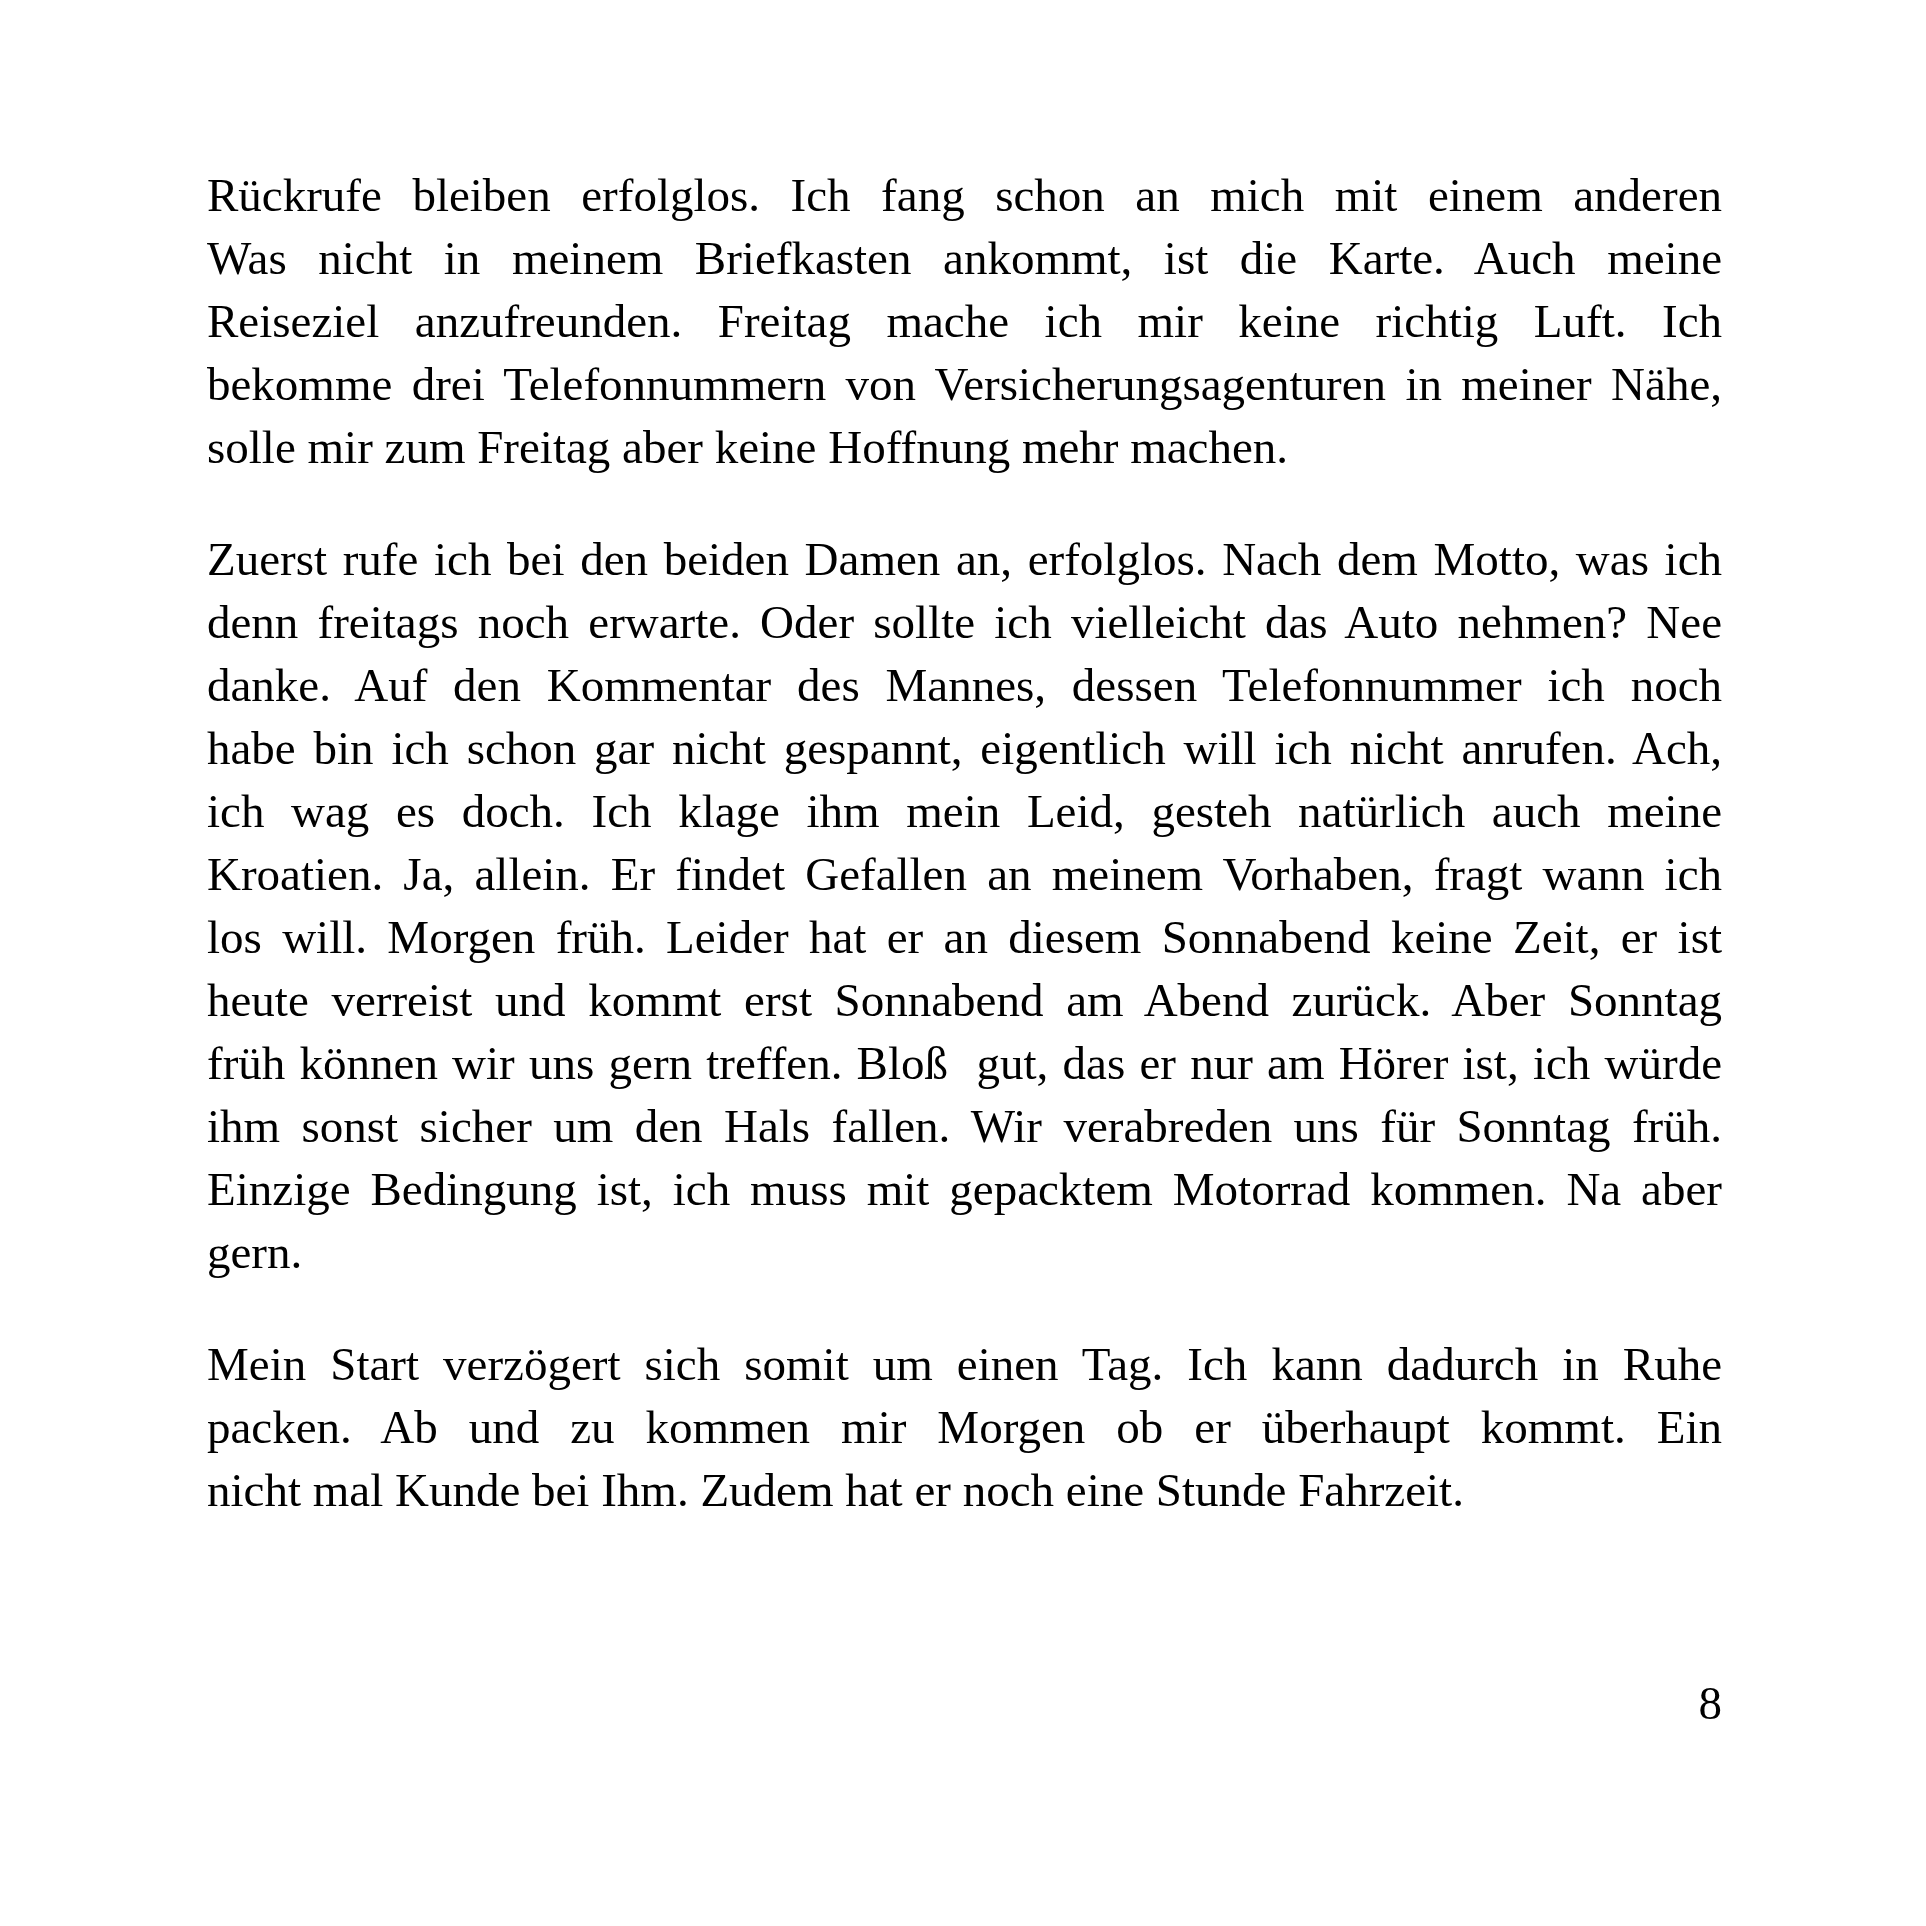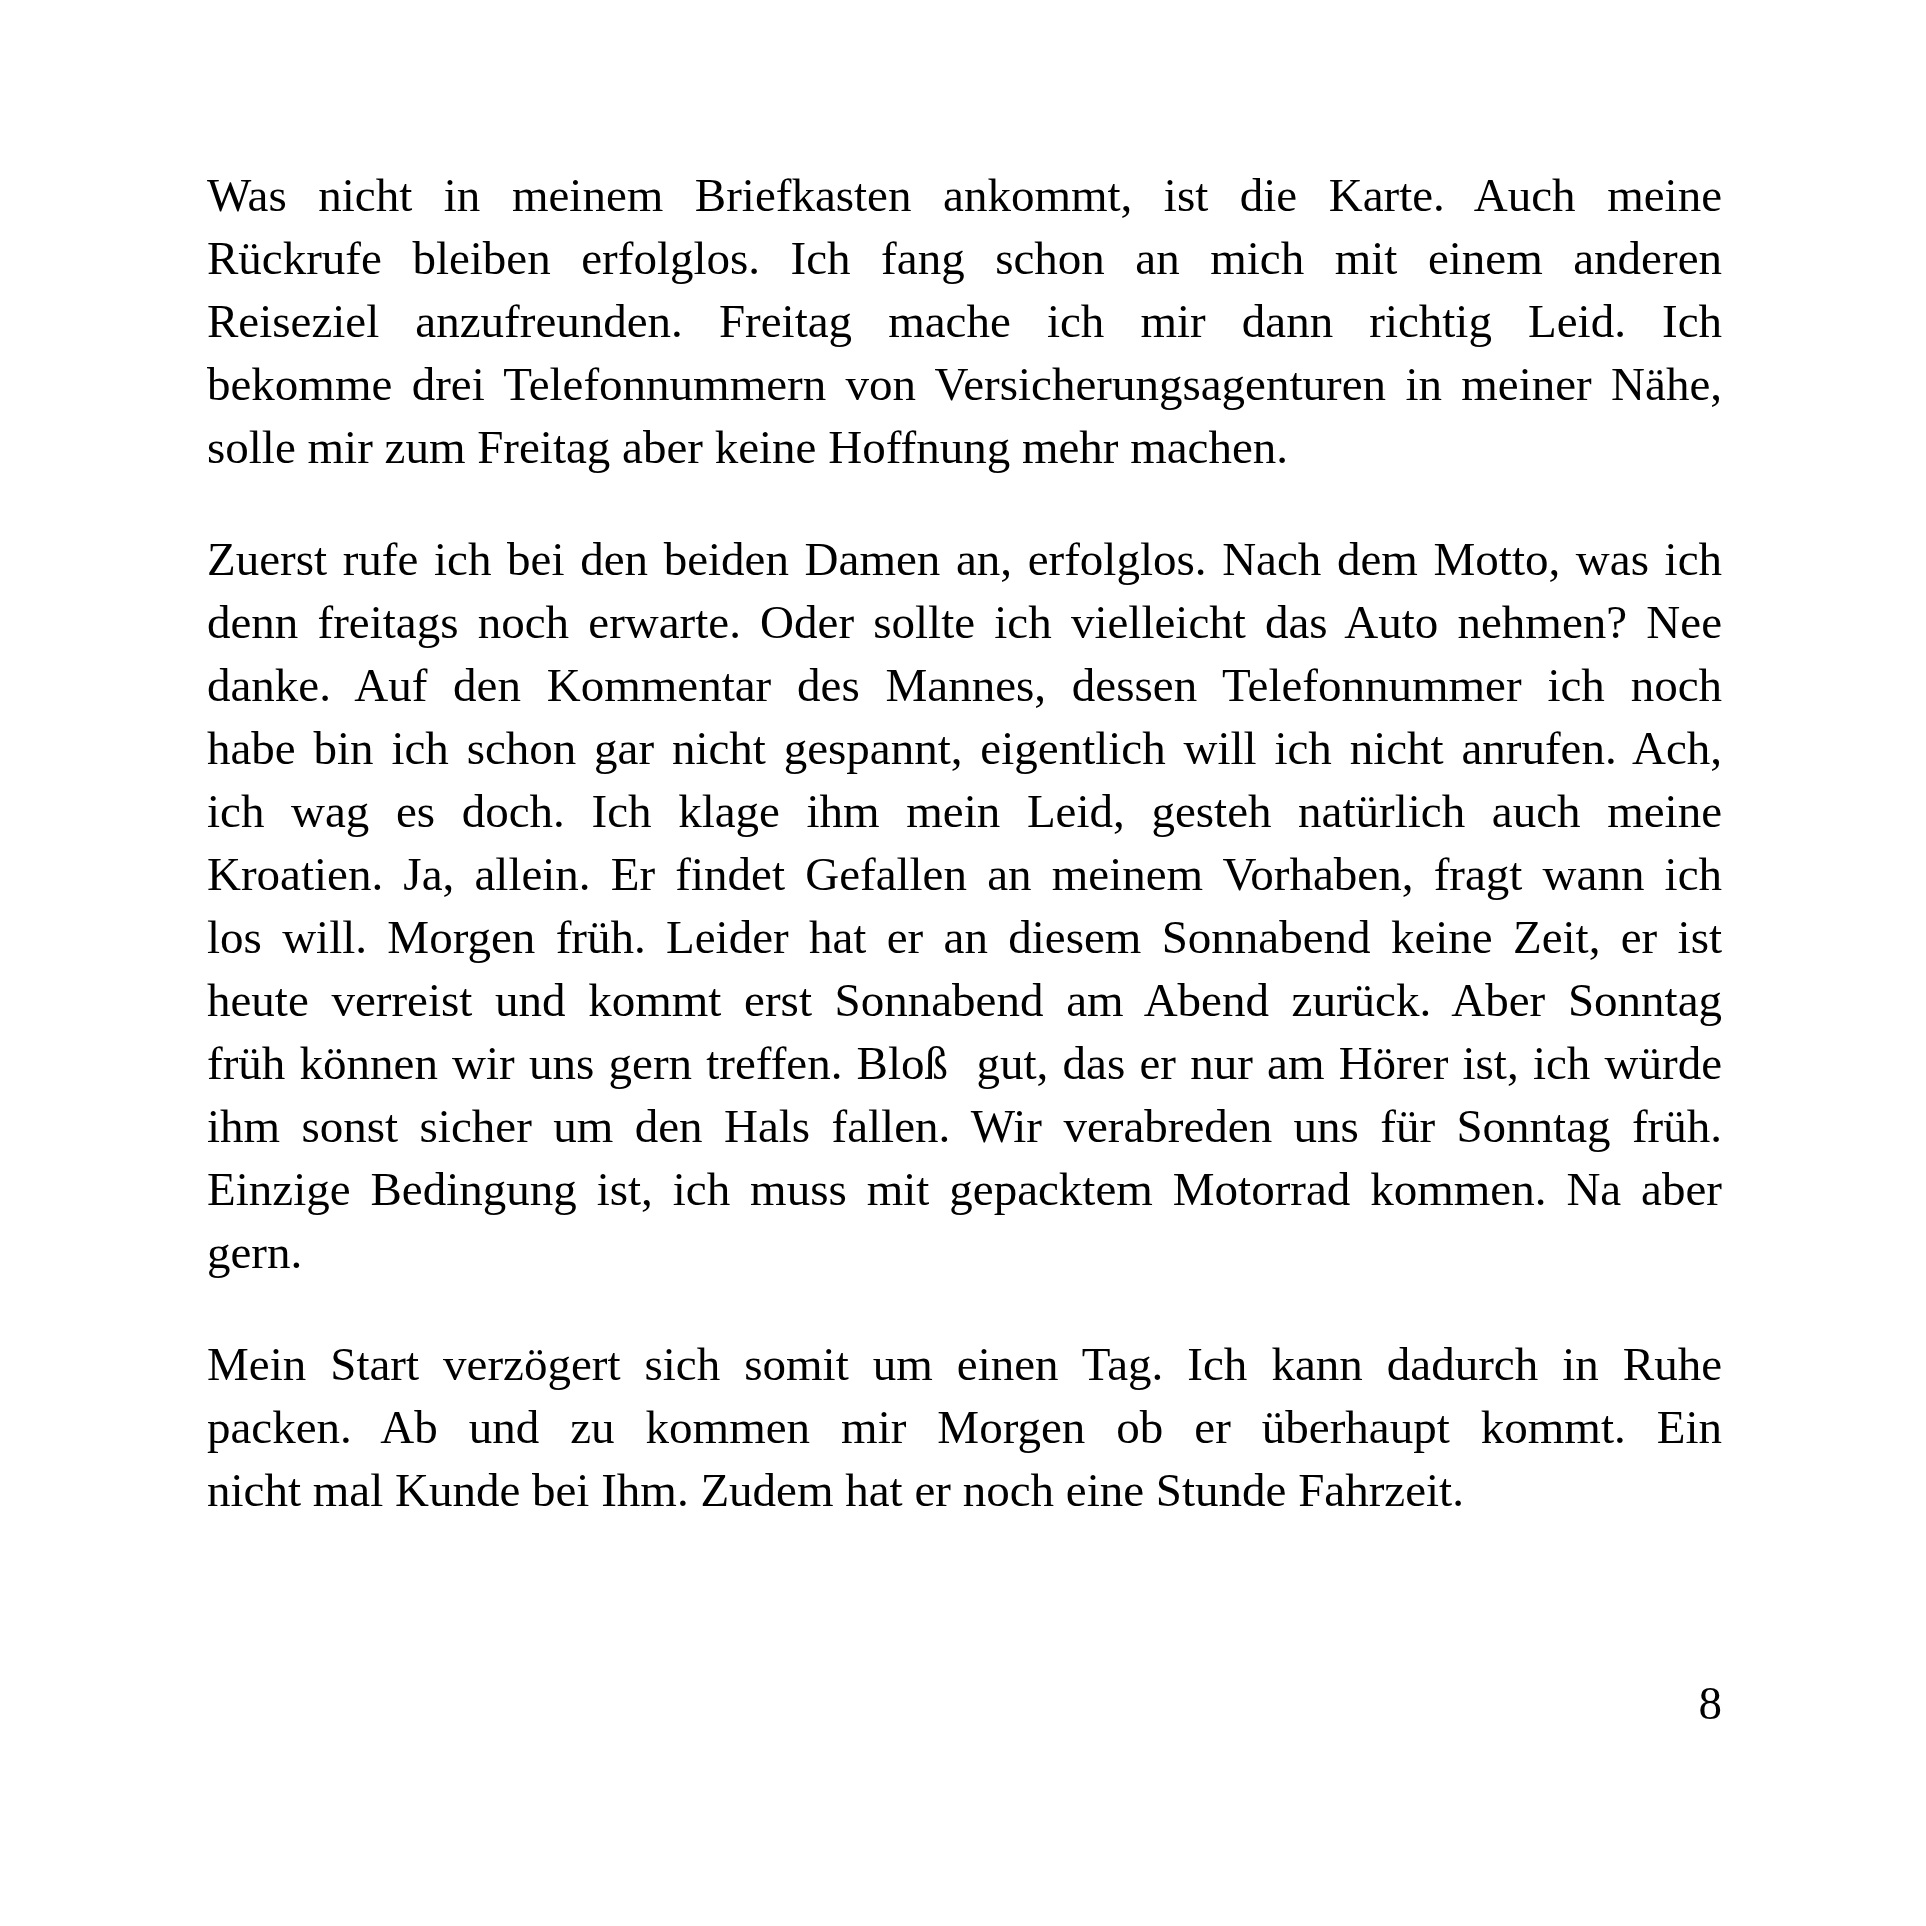--- a/index.html
+++ b/index.html
@@ -47,23 +47,23 @@
     line-height: 63px;
     text-align: right;
   }
 </style>
 </head>
 <body>
 
 <div class="page">
   <div class="text-block">
       <div class="paragraph">
+        <div class="line">Rückrufe bleiben erfolglos. Ich fang schon an mich mit einem anderen</div>
         <div class="line">Was nicht in meinem Briefkasten ankommt, ist die Karte. Auch meine</div>
-        <div class="line">Rückrufe bleiben erfolglos. Ich fang schon an mich mit einem anderen</div>
-        <div class="line">Reiseziel anzufreunden. Freitag mache ich mir dann richtig Leid. Ich</div>
+        <div class="line">Reiseziel anzufreunden. Freitag mache ich mir keine richtig Luft. Ich</div>
         <div class="line">bekomme drei Telefonnummern von Versicherungsagenturen in meiner Nähe,</div>
         <div class="line last">solle mir zum Freitag aber keine Hoffnung mehr machen.</div>
       </div>
       <div class="paragraph">
         <div class="line">Zuerst rufe ich bei den beiden Damen an, erfolglos. Nach dem Motto, was ich</div>
         <div class="line">denn freitags noch erwarte. Oder sollte ich vielleicht das Auto nehmen? Nee</div>
         <div class="line">danke. Auf den Kommentar des Mannes, dessen Telefonnummer ich noch</div>
         <div class="line">habe bin ich schon gar nicht gespannt, eigentlich will ich nicht anrufen. Ach,</div>
         <div class="line">ich wag es doch. Ich klage ihm mein Leid, gesteh natürlich auch meine</div>
         <div class="line">Kroatien. Ja, allein. Er findet Gefallen an meinem Vorhaben, fragt wann ich</div>

